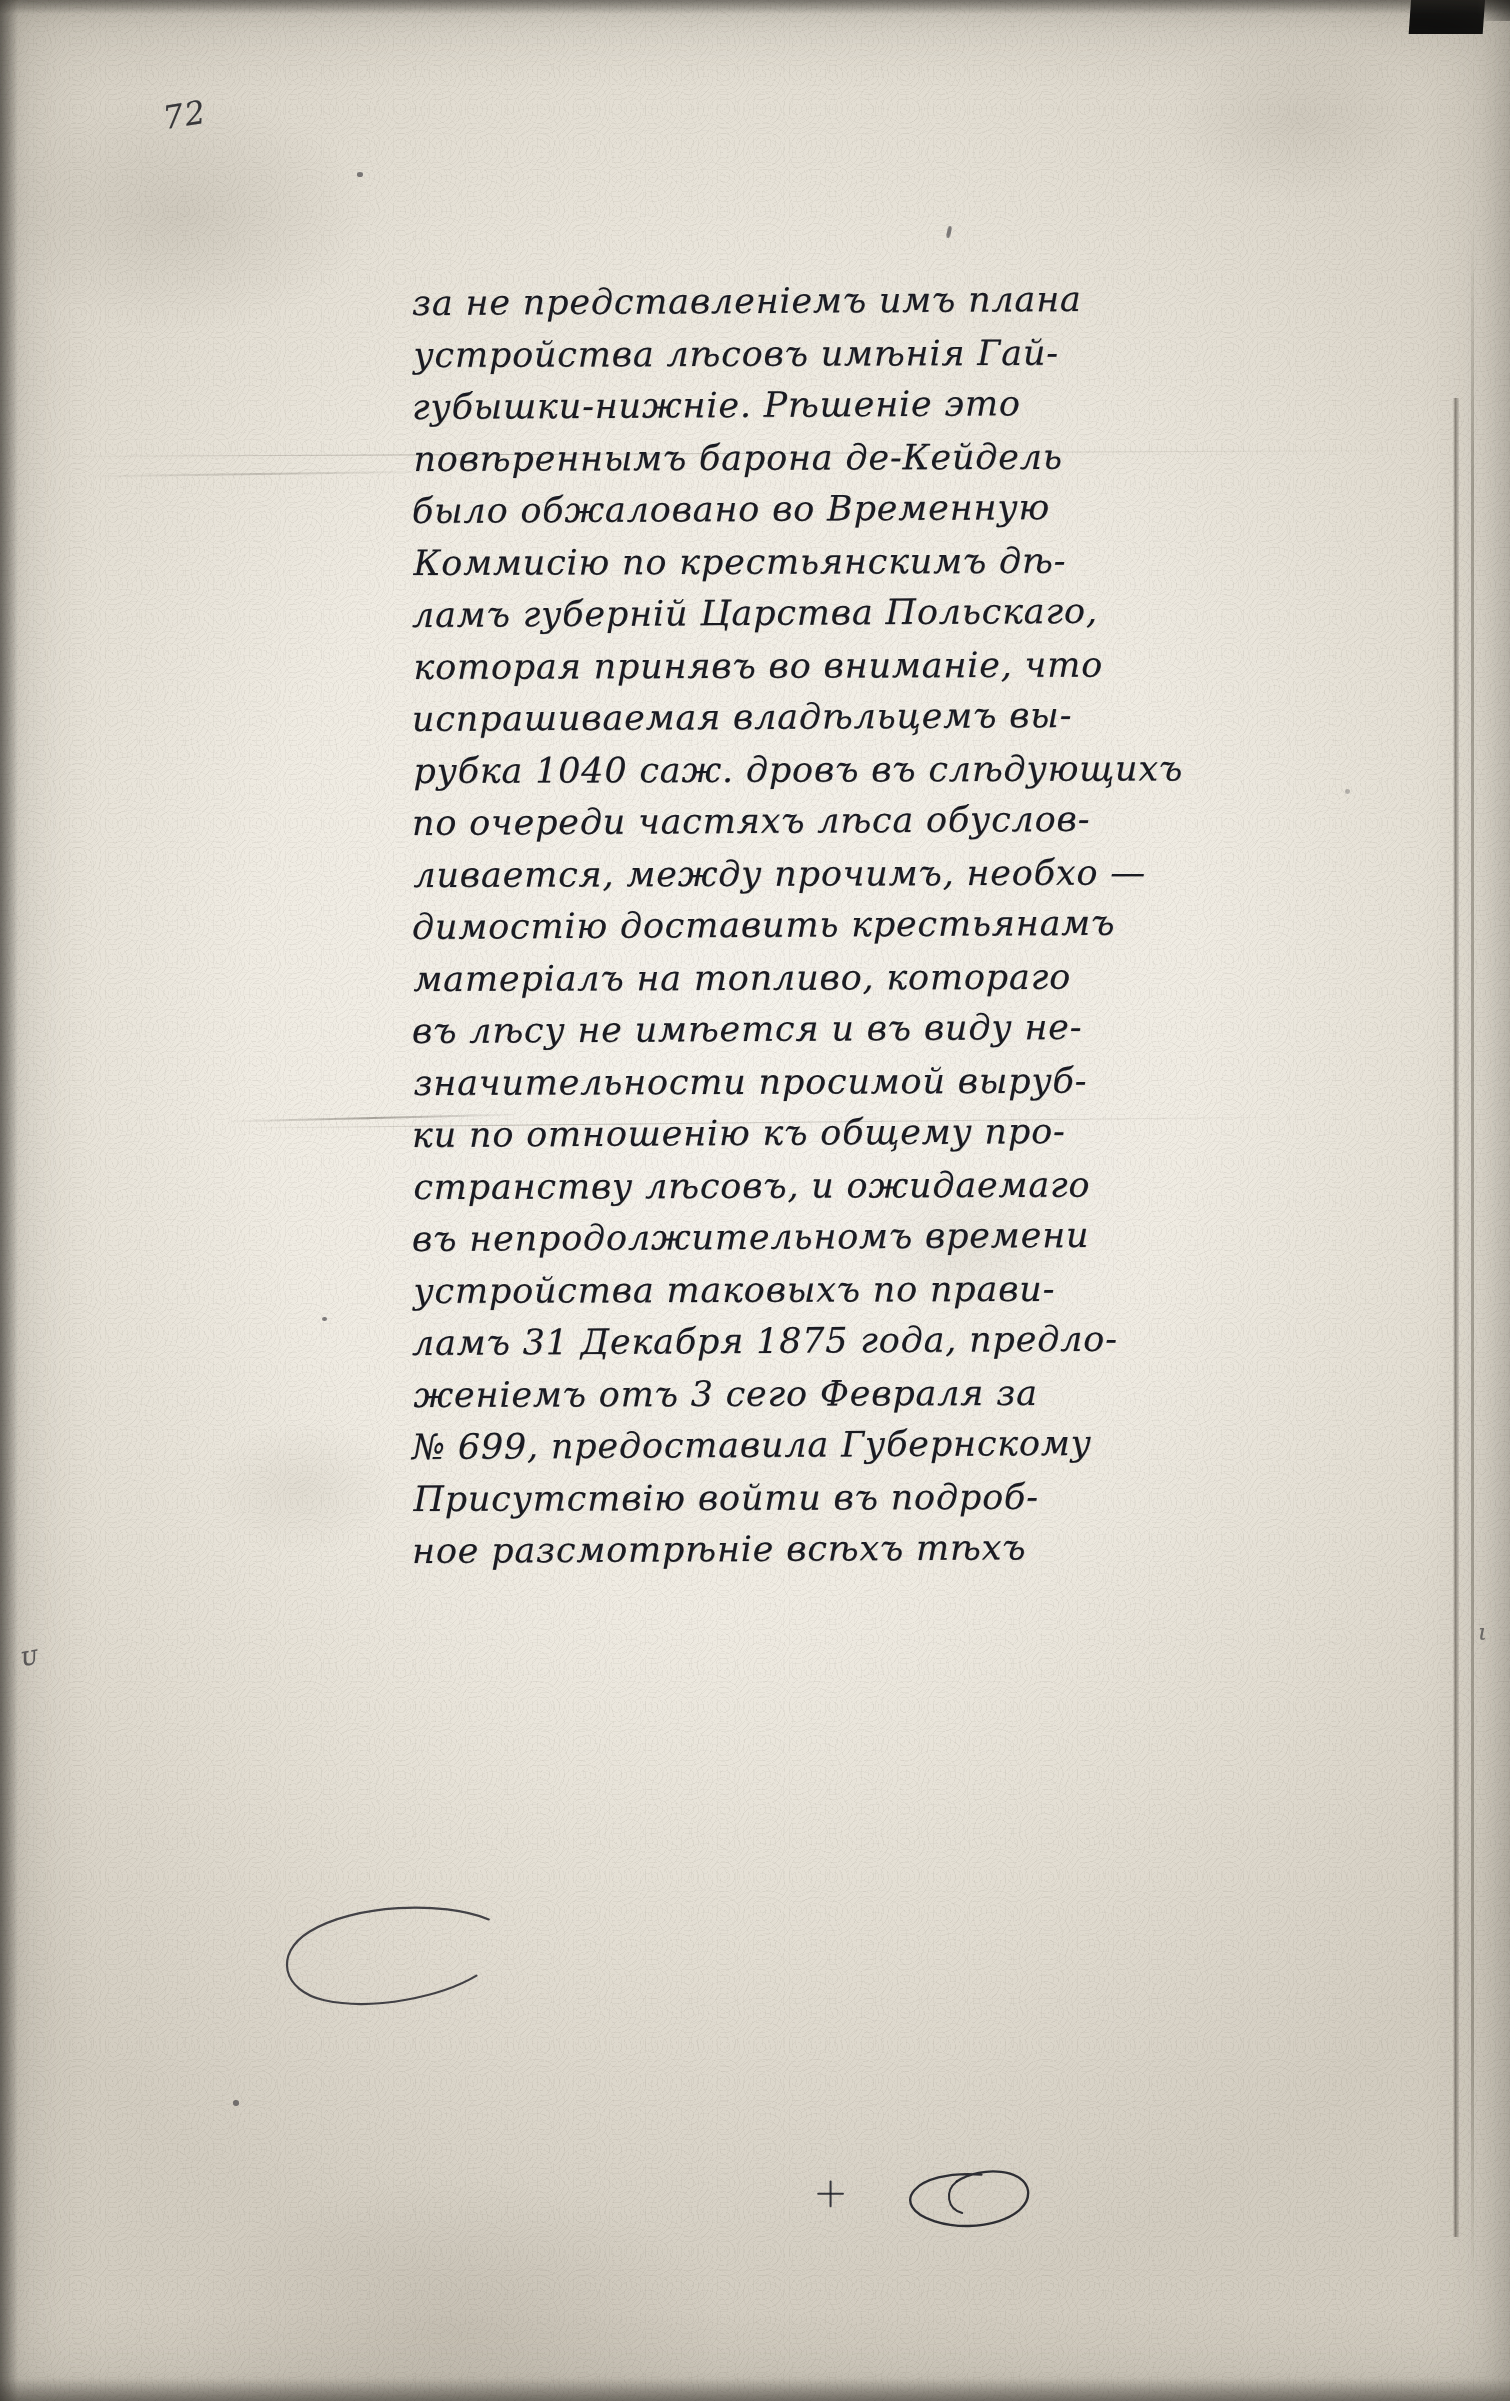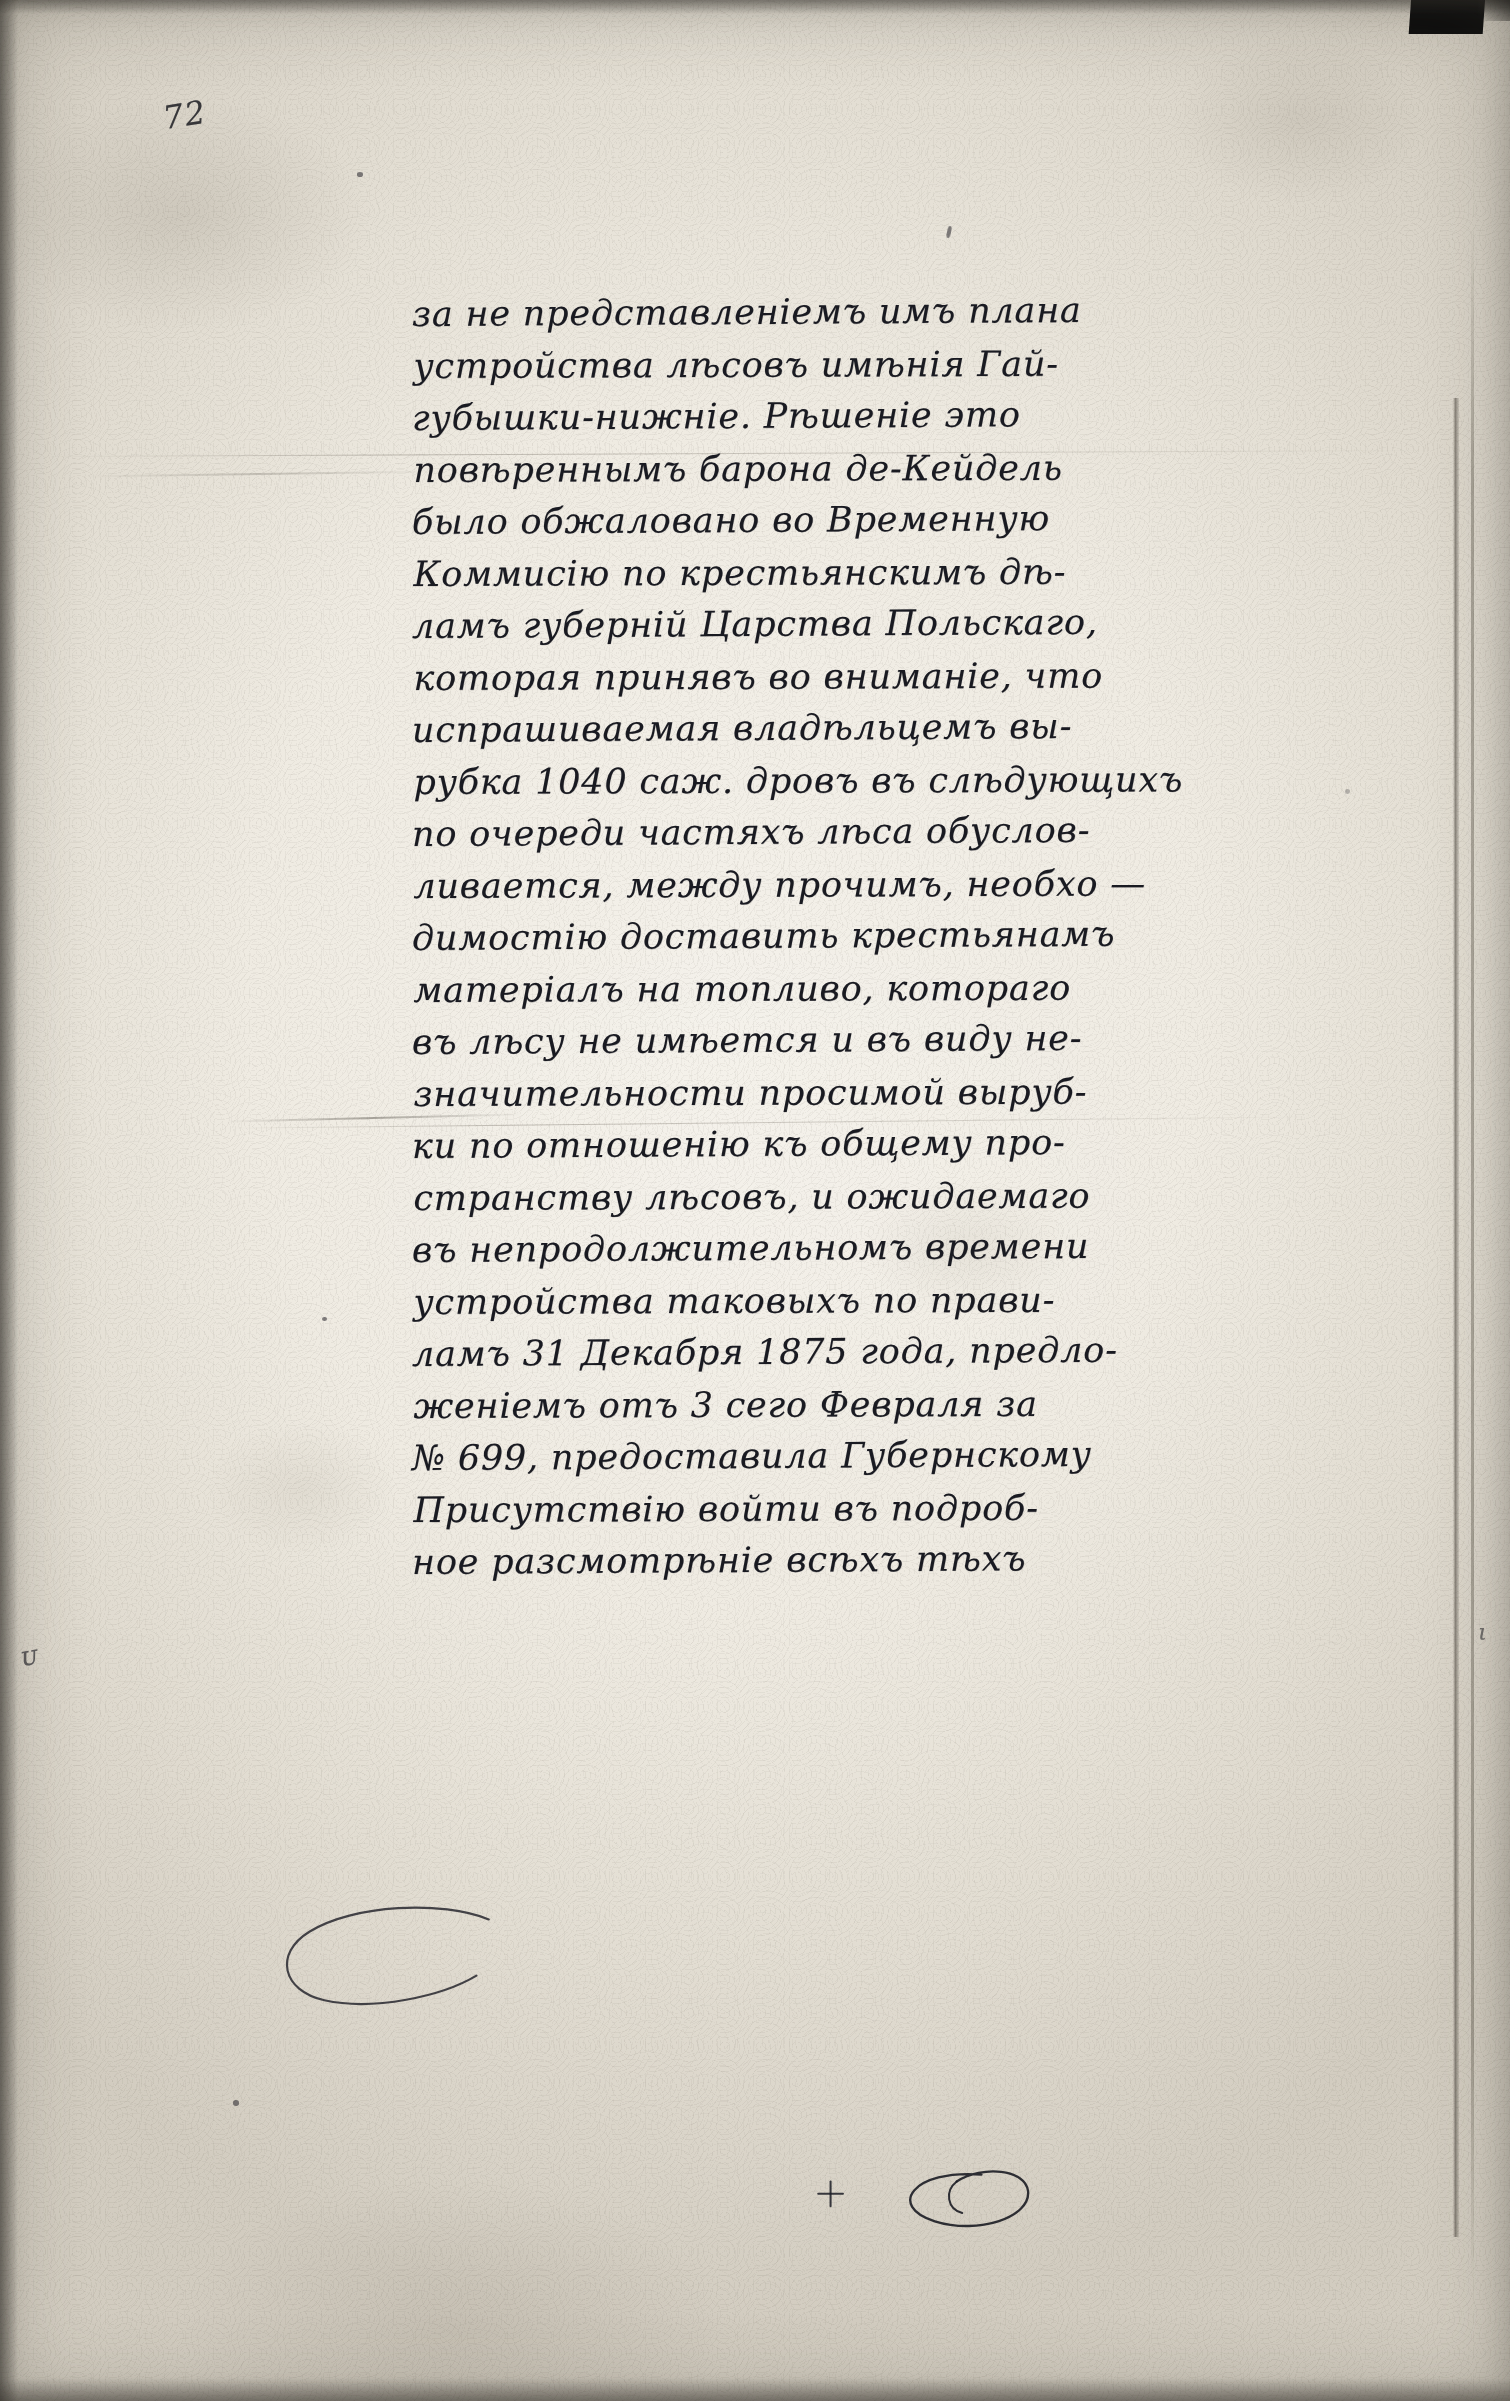--- a/index.html
+++ b/index.html
@@ -145,21 +145,21 @@
     color: #15161c;
     font-family: "DejaVu Serif", serif;
     font-style: italic;
     white-space: nowrap;
     text-shadow: 0 0 0.7px rgba(25,26,34,.35);
   }
 
   #handwriting-block {
     position: absolute;
     left: 412px;
-    top: 288px;
+    top: 277px;
     width: 1029px;
   }
   .line {
     display: block;
     font-family: "DejaVu Serif", serif;
     font-style: italic;
     font-size: 35px;
     line-height: 52px;
     letter-spacing: 0.8px;
     color: #191a21;

